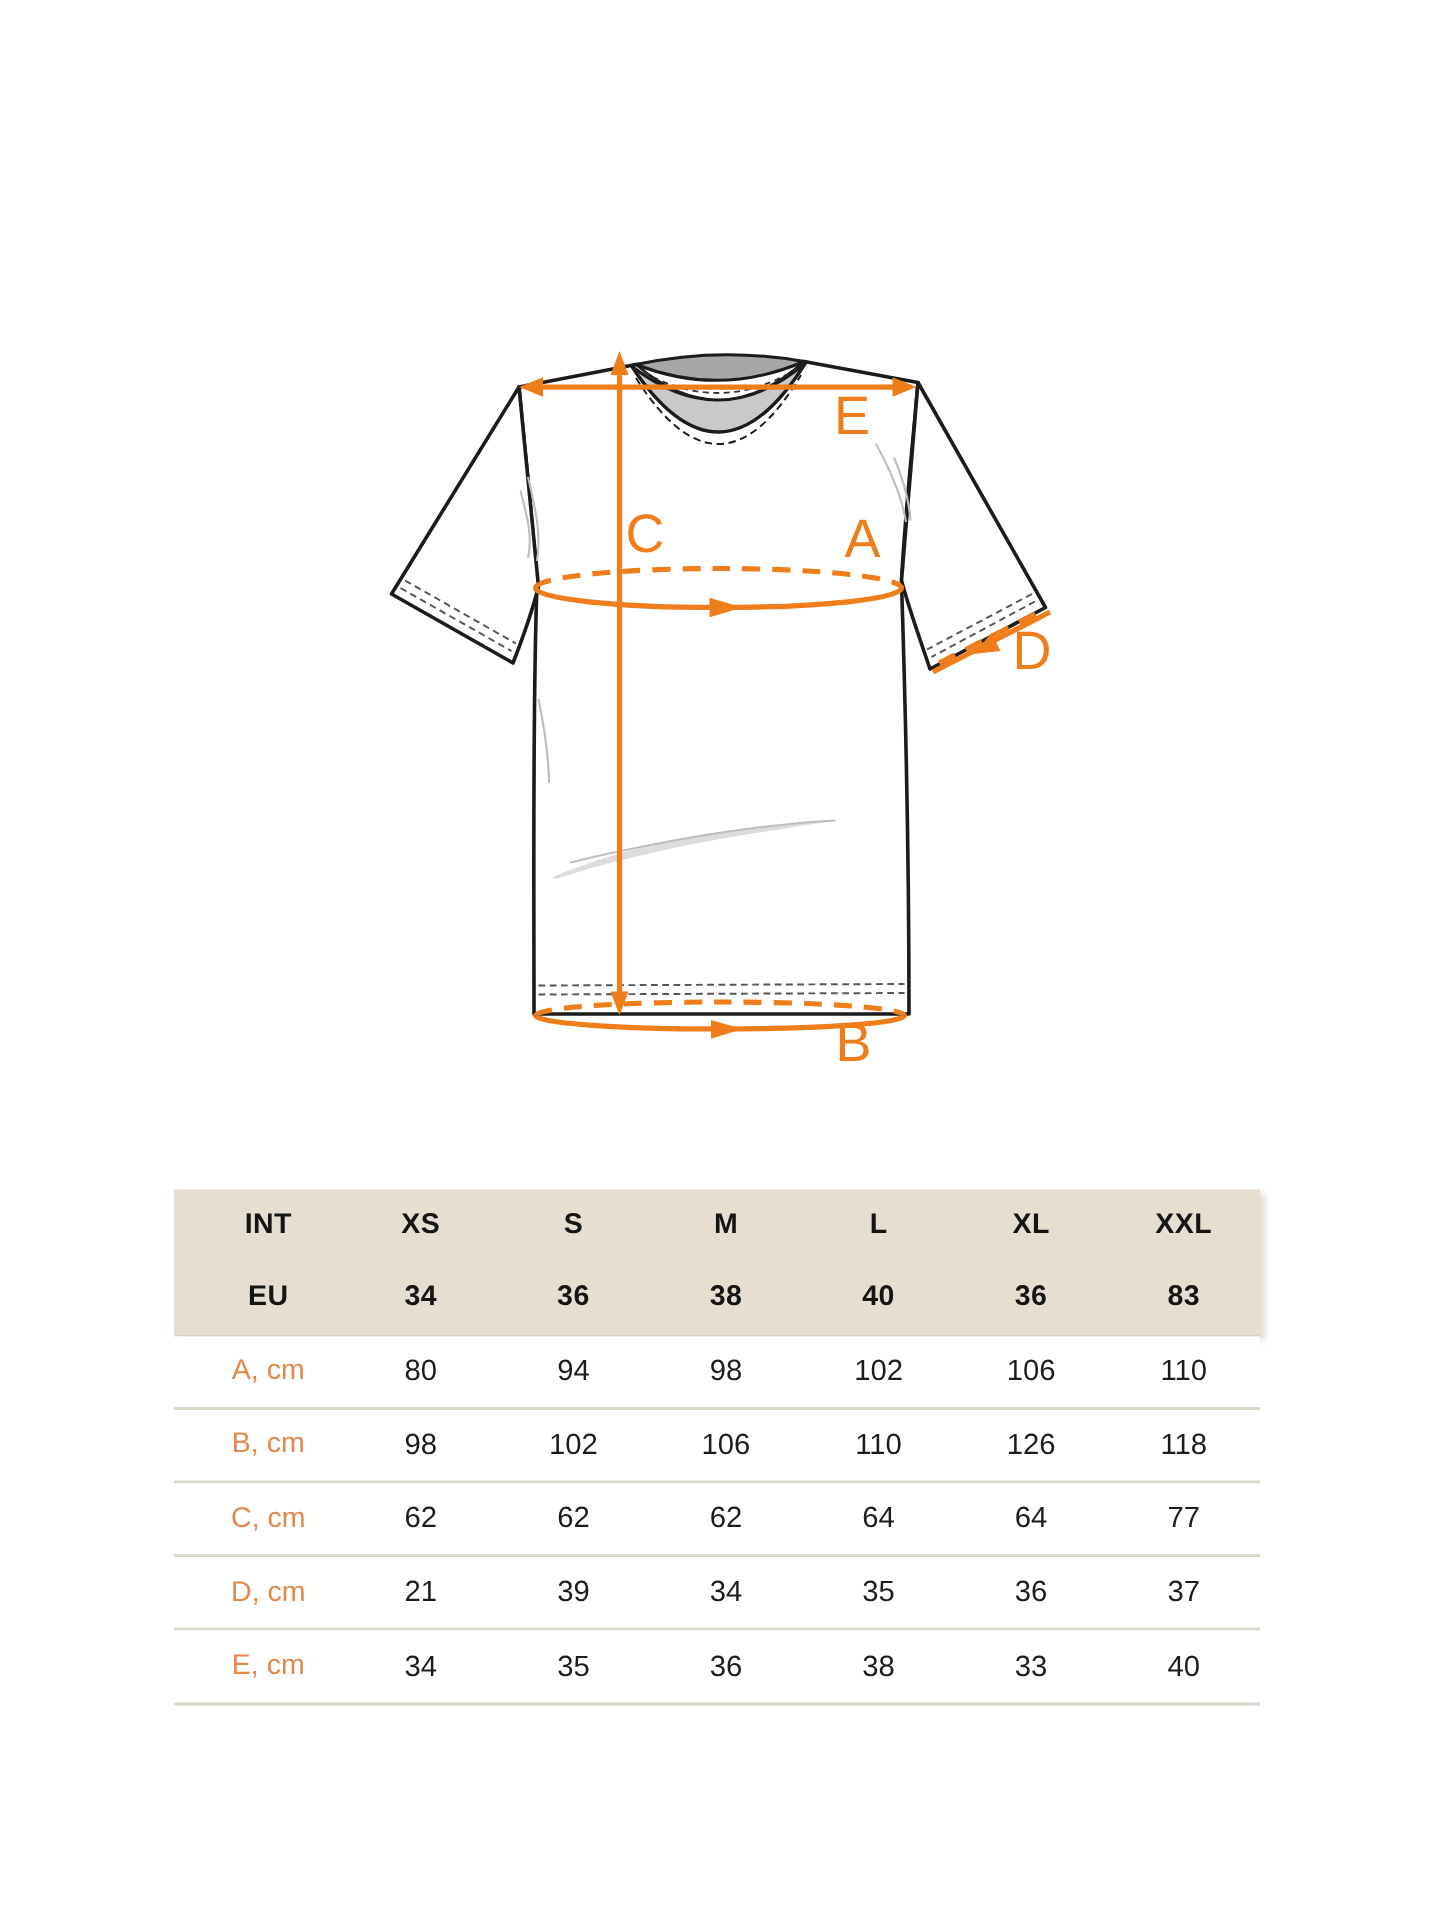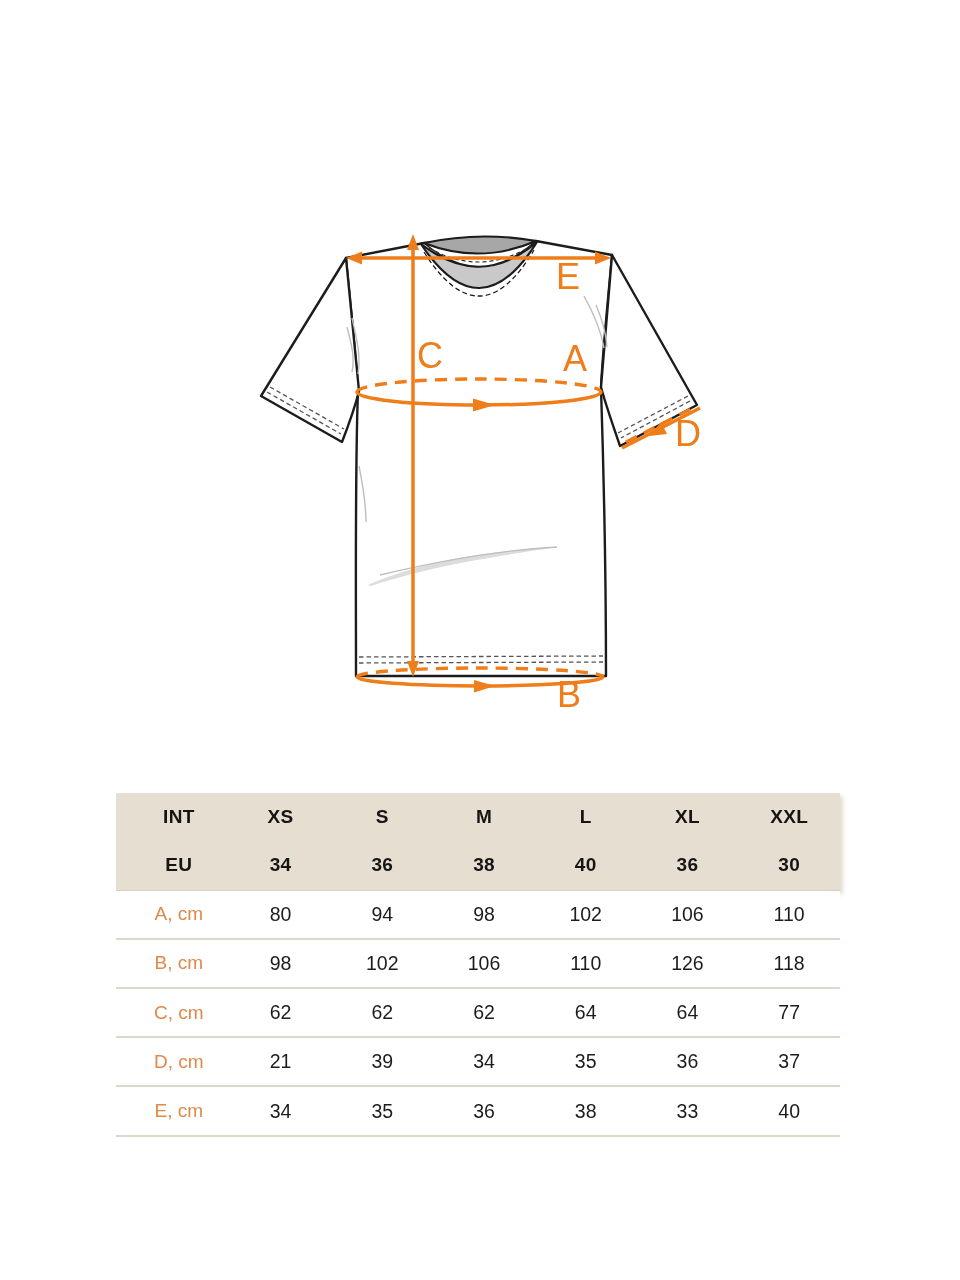--- a/index.html
+++ b/index.html
@@ -152,21 +152,21 @@
         <div class="cell">XL</div>
         <div class="cell">XXL</div>
       </div>
       <div class="tr">
         <div class="cell">EU</div>
         <div class="cell">34</div>
         <div class="cell">36</div>
         <div class="cell">38</div>
         <div class="cell">40</div>
         <div class="cell">36</div>
-        <div class="cell">30</div>
+        <div class="cell">83</div>
       </div>
     </div>
 
     <div class="tbody">
       <div class="tr">
         <div class="cell rowlabel">A, cm</div>
         <div class="cell">80</div>
         <div class="cell">94</div>
         <div class="cell">98</div>
         <div class="cell">102</div>

